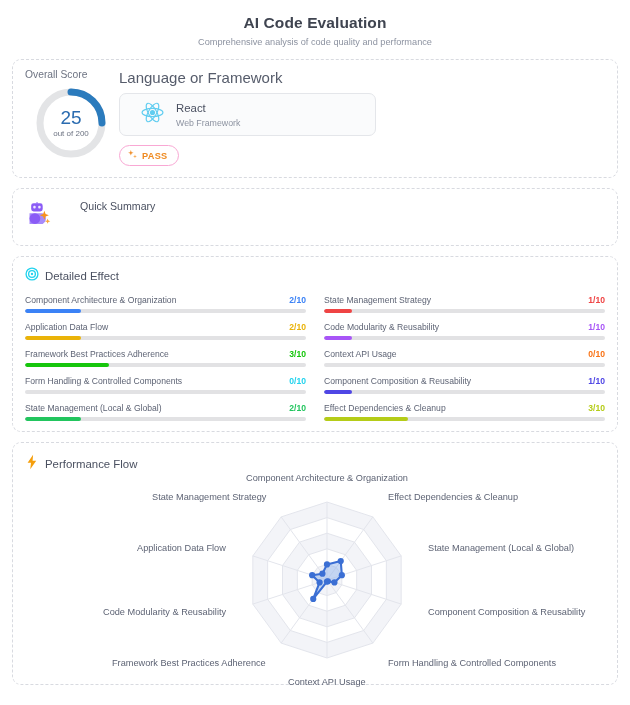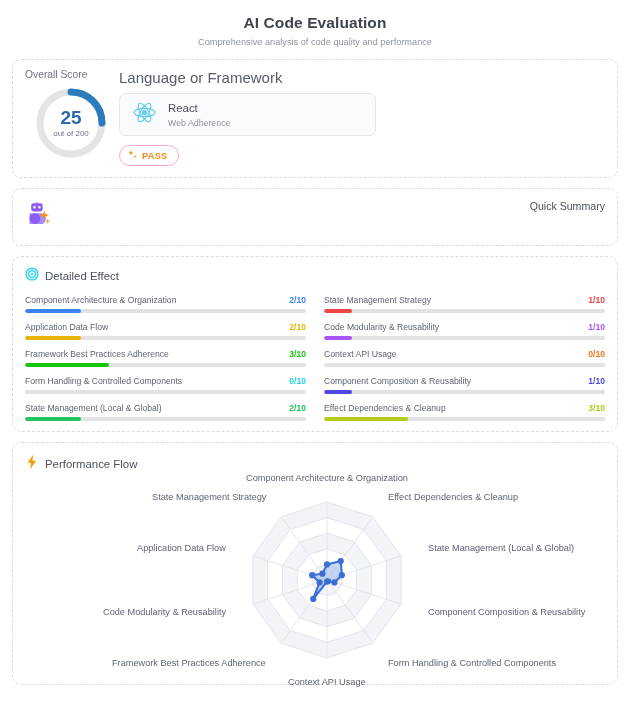--- a/index.html
+++ b/index.html
@@ -36,41 +36,41 @@
   .score-col { width: 92px; flex: 0 0 92px; }
   .score-col .lbl {
     font-size: 10.3px; color: #6d7382; margin-bottom: 6px; white-space: nowrap;
   }
   .ring-wrap { position: relative; width: 74px; height: 74px; margin: 0 auto; }
   .ring-wrap svg { display: block; }
   .ring-text {
     position: absolute; inset: 0; display: flex; flex-direction: column;
     align-items: center; justify-content: center;
   }
-  .ring-text .num { font-size: 19px; font-weight: bold; color: #2b6cb0; line-height: 1; }
+  .ring-text .num { font-size: 19px; font-weight: normal; color: #2b6cb0; line-height: 1; }
   .ring-text .sub { font-size: 8px; color: #6d7382; margin-top: 2px; }
 
   .fw-col { flex: 1 1 auto; }
   .fw-col .lbl { font-size: 15px; color: #565c6b; margin-bottom: 7px; }
   .fw-box {
     border: 1px solid #e4e6ea; border-radius: 7px; background: #fafbfc;
     display: flex; align-items: center; gap: 10px;
-    padding: 8px 11px; width: 257px; height: 43px;
+    padding: 8px 19px; width: 257px; height: 43px;
   }
   .fw-name { font-size: 11.4px; color: #4a5060; line-height: 1.25; }
   .fw-sub { font-size: 8.8px; color: #8d93a1; margin-top: 2px; }
   .badge {
     margin-top: 9px; display: inline-flex; align-items: center; gap: 4px;
     border: 1px solid #f9a8d4; border-radius: 11px;
     padding: 3px 10px 3px 7px;
     font-size: 9.2px; font-weight: bold; color: #ef8b22; letter-spacing: .3px;
   }
 
   
-  .sum-card { display: flex; gap: 9px; align-items: flex-start; padding: 11px 12px 13px 12px; justify-content: space-between; }
+  .sum-card { display: flex; gap: 27px; align-items: flex-start; padding: 11px 12px 13px 12px; }
   .sum-body h3 { font-size: 10.6px; color: #4a5060; font-weight: normal; }
   .sum-body p { font-size: 9.3px; color: #6d7382; margin-top: 4px; }
 
   
   .sec-head { display: flex; align-items: center; gap: 6px; margin-bottom: 9px; }
   .sec-head .t { font-size: 11.4px; color: #4a5060; }
   .metrics-grid {
     display: grid; grid-template-columns: 1fr 1fr; column-gap: 18px; row-gap: 8px;
   }
   .metric { padding-top: 1px; }
@@ -125,21 +125,21 @@
             <circle cx="22" cy="22" r="4.2" fill="#61cdf0"></circle>
             <g fill="none" stroke="#61cdf0" stroke-width="1.9">
               <ellipse cx="22" cy="22" rx="17" ry="6.6"></ellipse>
               <ellipse cx="22" cy="22" rx="17" ry="6.6" transform="rotate(60 22 22)"></ellipse>
               <ellipse cx="22" cy="22" rx="17" ry="6.6" transform="rotate(120 22 22)"></ellipse>
             </g>
           </svg>
         </span>
         <div>
           <div class="fw-name">React</div>
-          <div class="fw-sub">Web Adherence</div>
+          <div class="fw-sub">Web Framework</div>
         </div>
       </div>
       <div class="badge">
         <span>
           <svg width="11" height="11" viewBox="0 0 20 20">
             <path d="M7 2 L8.3 5.7 L12 7 L8.3 8.3 L7 12 L5.7 8.3 L2 7 L5.7 5.7 Z" fill="#ef8b22"></path>
             <path d="M14.5 10 L15.4 12.6 L18 13.5 L15.4 14.4 L14.5 17 L13.6 14.4 L11 13.5 L13.6 12.6 Z" fill="#f6ab55"></path>
           </svg>
         </span>
         <span>PASS</span>

